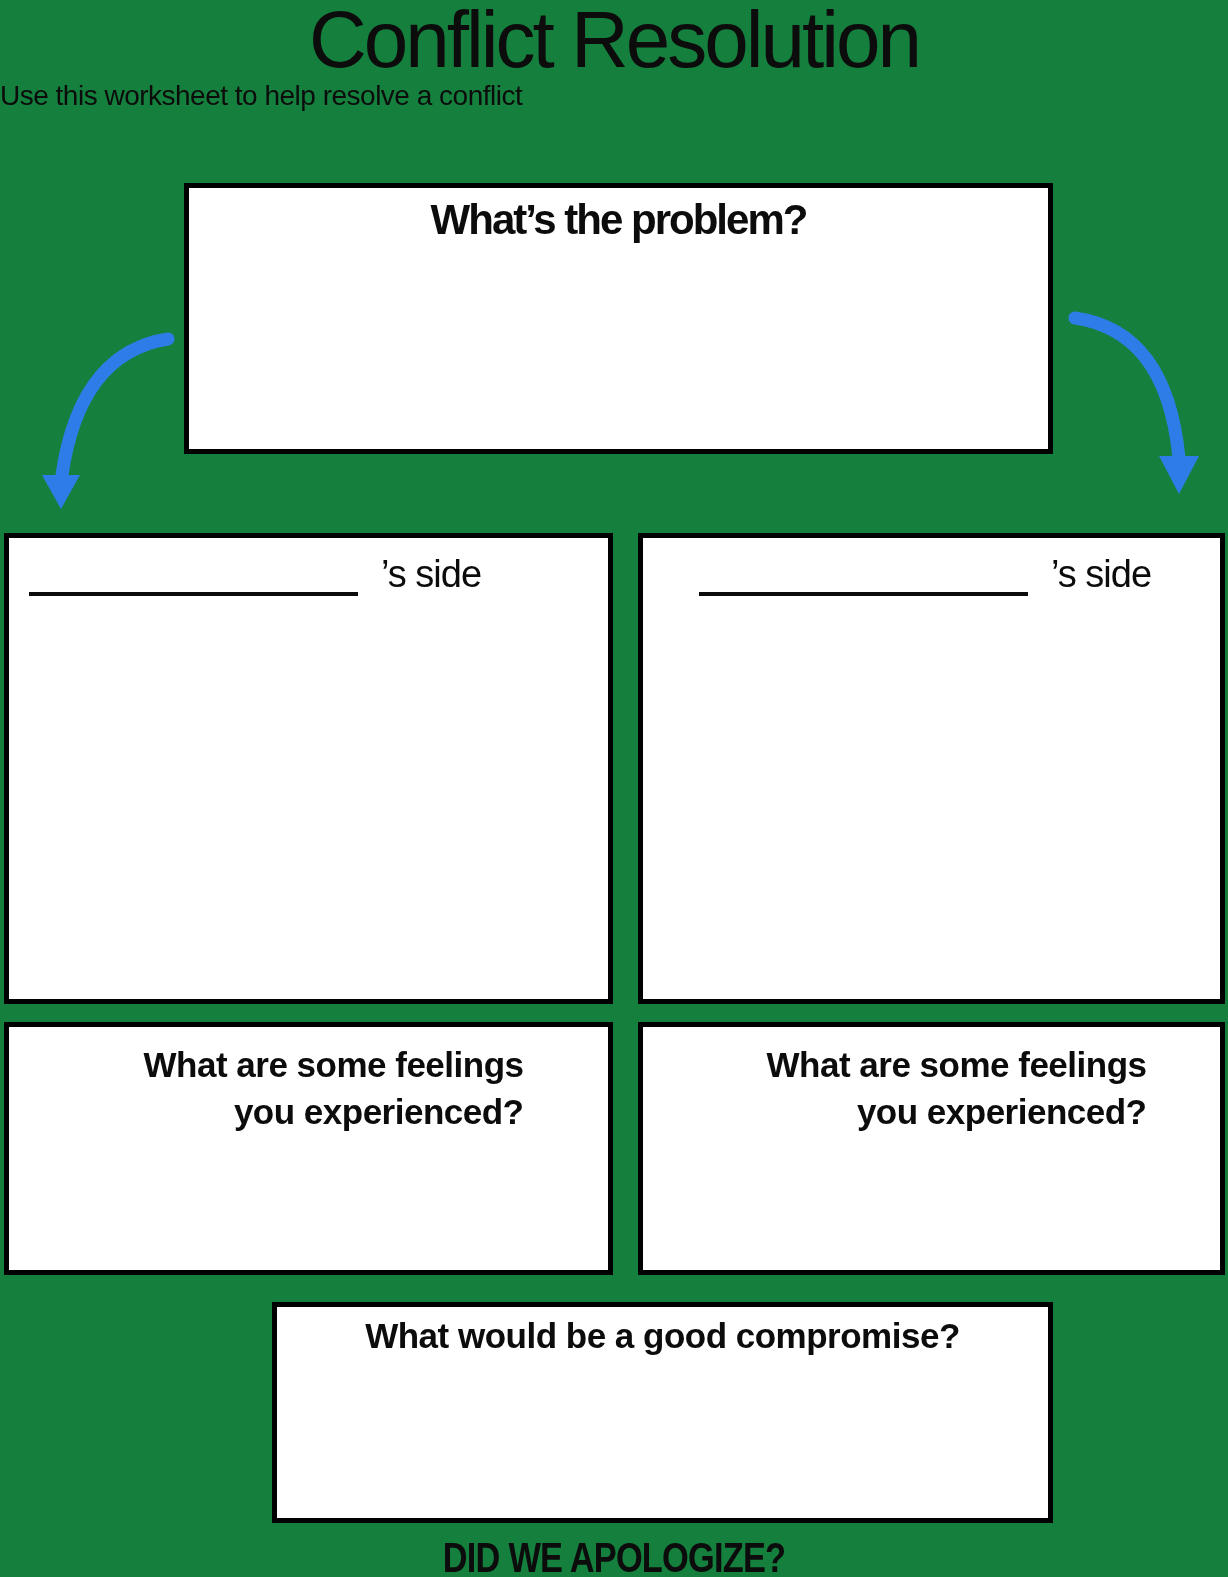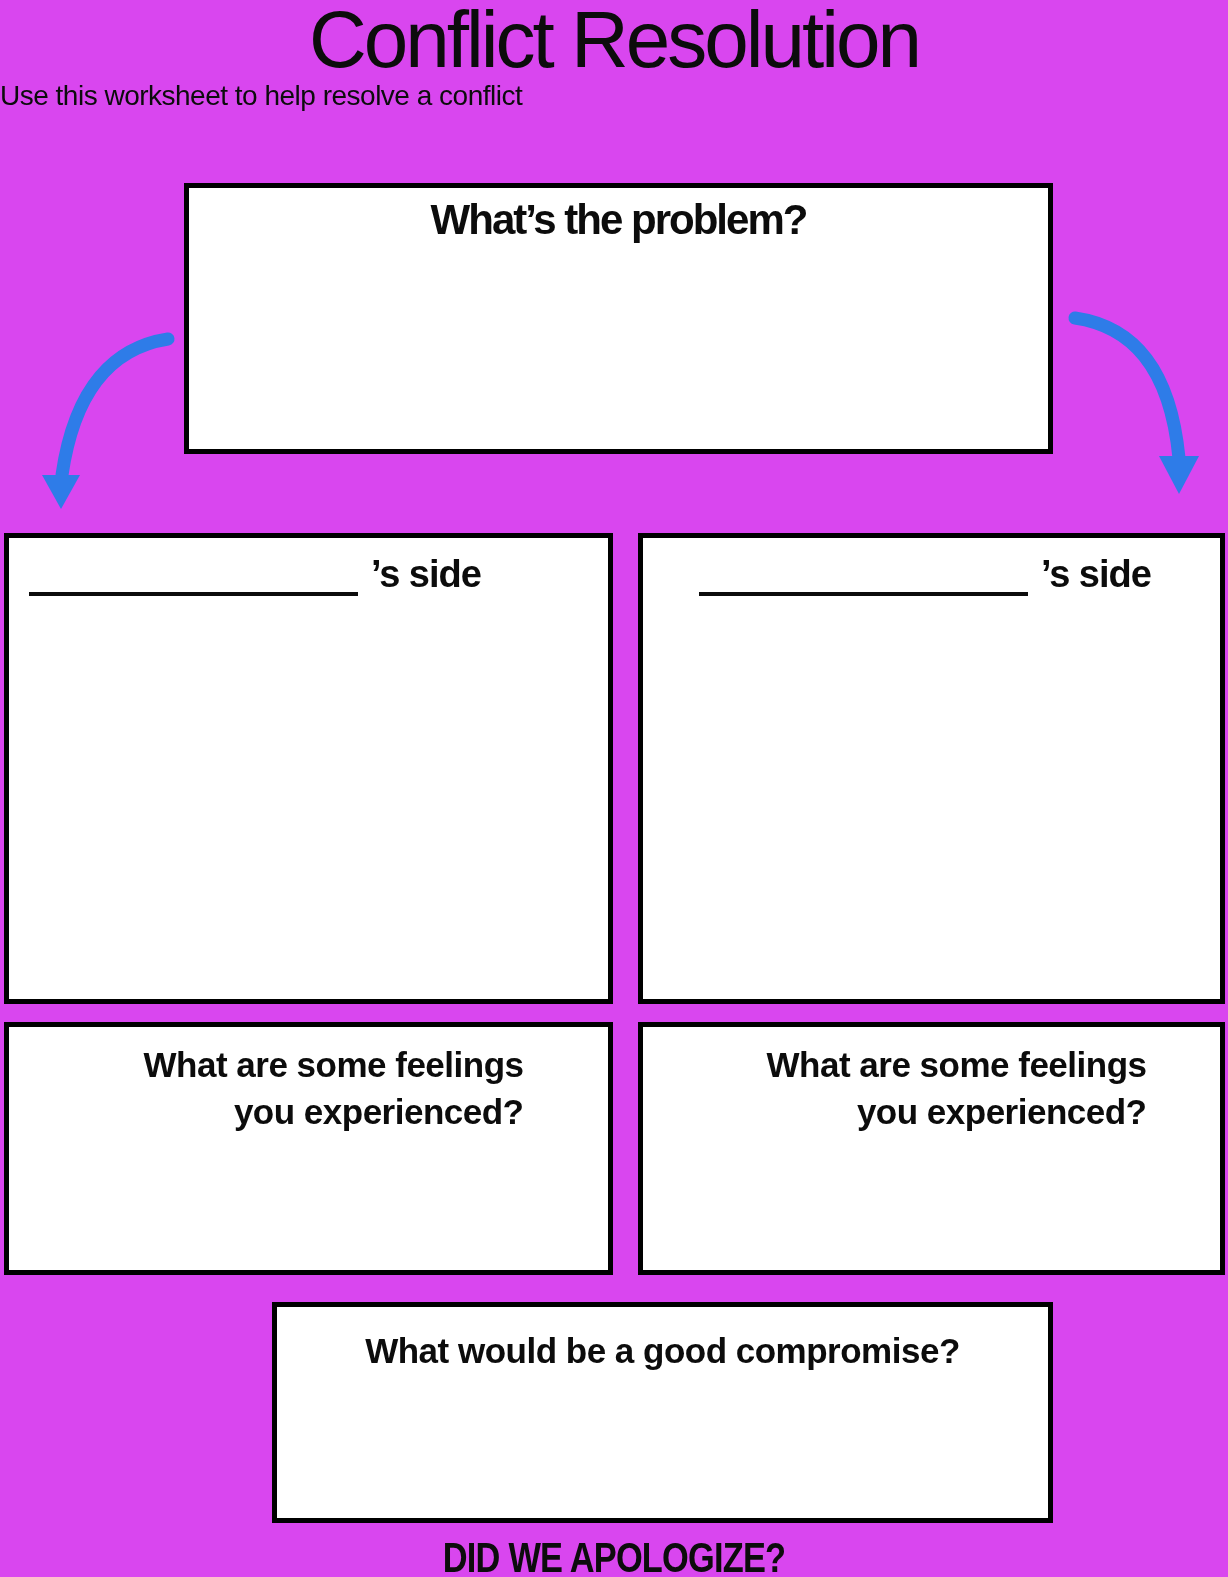--- a/index.html
+++ b/index.html
@@ -2,21 +2,21 @@
 <html><head>
 <meta charset="utf-8">
 <style>
   * { margin: 0; padding: 0; box-sizing: border-box; }
   html, body { background: #ffffff; }
   .page {
     position: relative;
     width: 1228px;
     height: 1577px;
     margin: 0 auto;
-    background: #d946ef;
+    background: #15803d;
     overflow: hidden;
     font-family: "Liberation Sans", sans-serif;
     color: #0c0c0c;
   }
   
   .title {
     position: absolute;
     top: -6px; left: 0; right: 0;
     text-align: center;
     font-size: 80px;
@@ -56,38 +56,37 @@
   .left-side-box .side-header  { padding-left: 20px; }
   .right-side-box .side-header { padding-left: 56px; }
   .name-line {
     width: 329px;
     height: 36px;
     border-bottom: 4px solid #0c0c0c;
   }
   .side-label {
     font-size: 38px;
     letter-spacing: -1px;
-    margin-left: 13px;
+    margin-left: 23px;
     line-height: 1.1;
     white-space: nowrap;
-    font-weight: bold;
   }
   .left-feelings-box  { left: 4px;   top: 1022px; width: 609px; height: 253px; }
   .right-feelings-box { left: 638px; top: 1022px; width: 587px; height: 253px; }
   .feelings-label {
     margin: 14px auto 0 auto;
     max-width: 430px;
     text-align: right;
     font-size: 35px;
     letter-spacing: -0.5px;
     line-height: 1.35;
   }
   .compromise-box { left: 272px; top: 1302px; width: 781px; height: 221px; }
   .compromise-label {
-    margin-top: 24px;
+    margin-top: 9px;
     text-align: center;
     font-size: 35px;
     letter-spacing: -0.5px;
   }
   .write-area {
     position: absolute;
     left: 0; right: 0; bottom: 0;
     cursor: text;
   }
   .problem-box .write-area    { top: 62px; }

